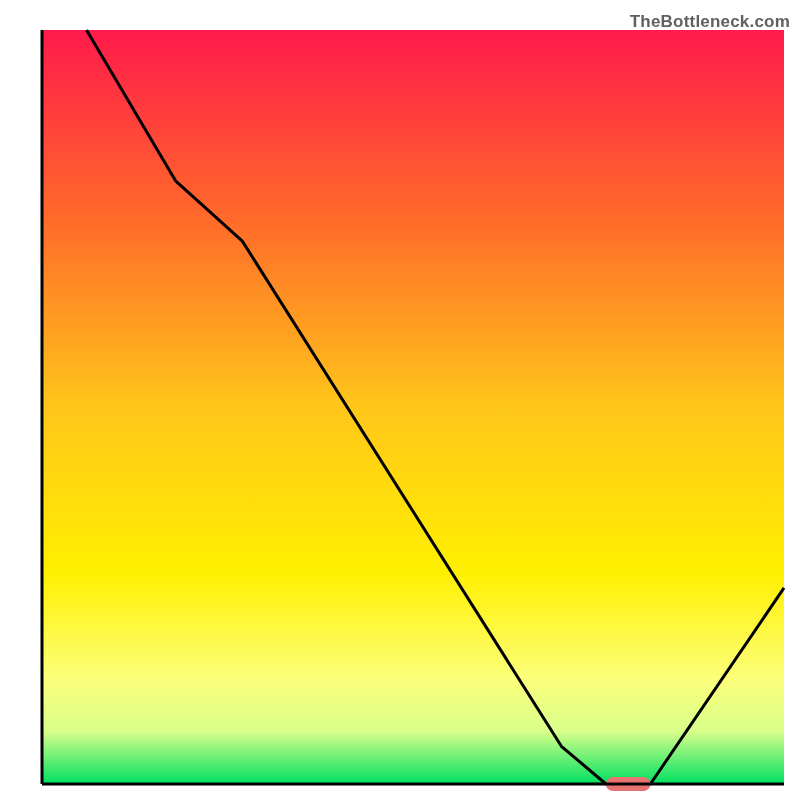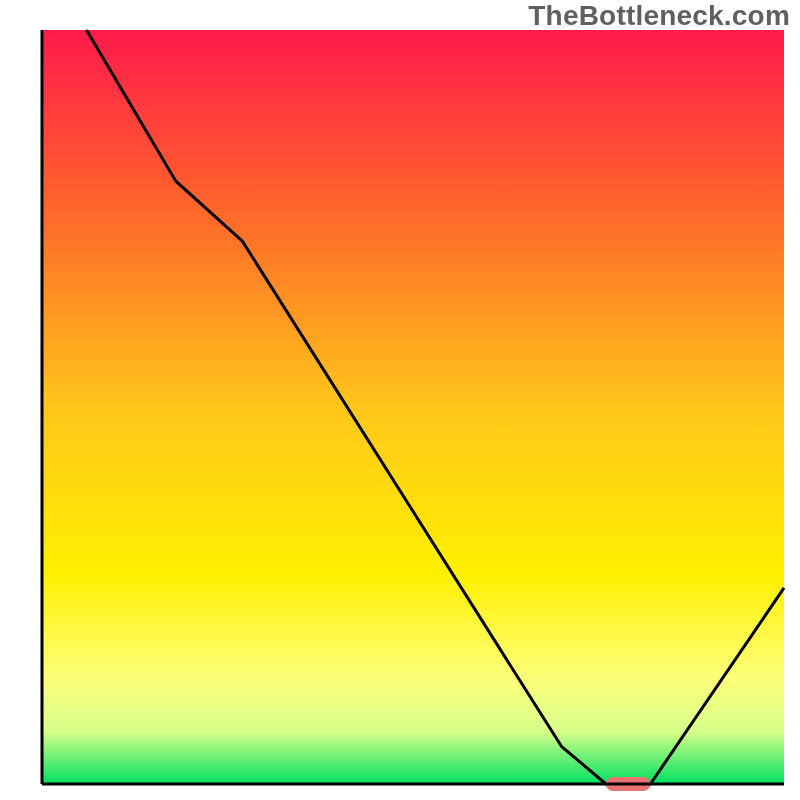--- a/index.html
+++ b/index.html
@@ -10,23 +10,23 @@
     background: #ffffff;
     font-family: Arial, Helvetica, sans-serif;
   }
   .frame {
     position: relative;
     width: 800px;
     height: 800px;
   }
   .watermark {
     position: absolute;
-    top: 0;
+    top: 12px;
     right: 10px;
-    font-size: 28px;
+    font-size: 17px;
     font-weight: 600;
     color: #606060;
     letter-spacing: 0.2px;
   }
   svg.plot {
     position: absolute;
     left: 0;
     top: 0;
   }
 </style>

